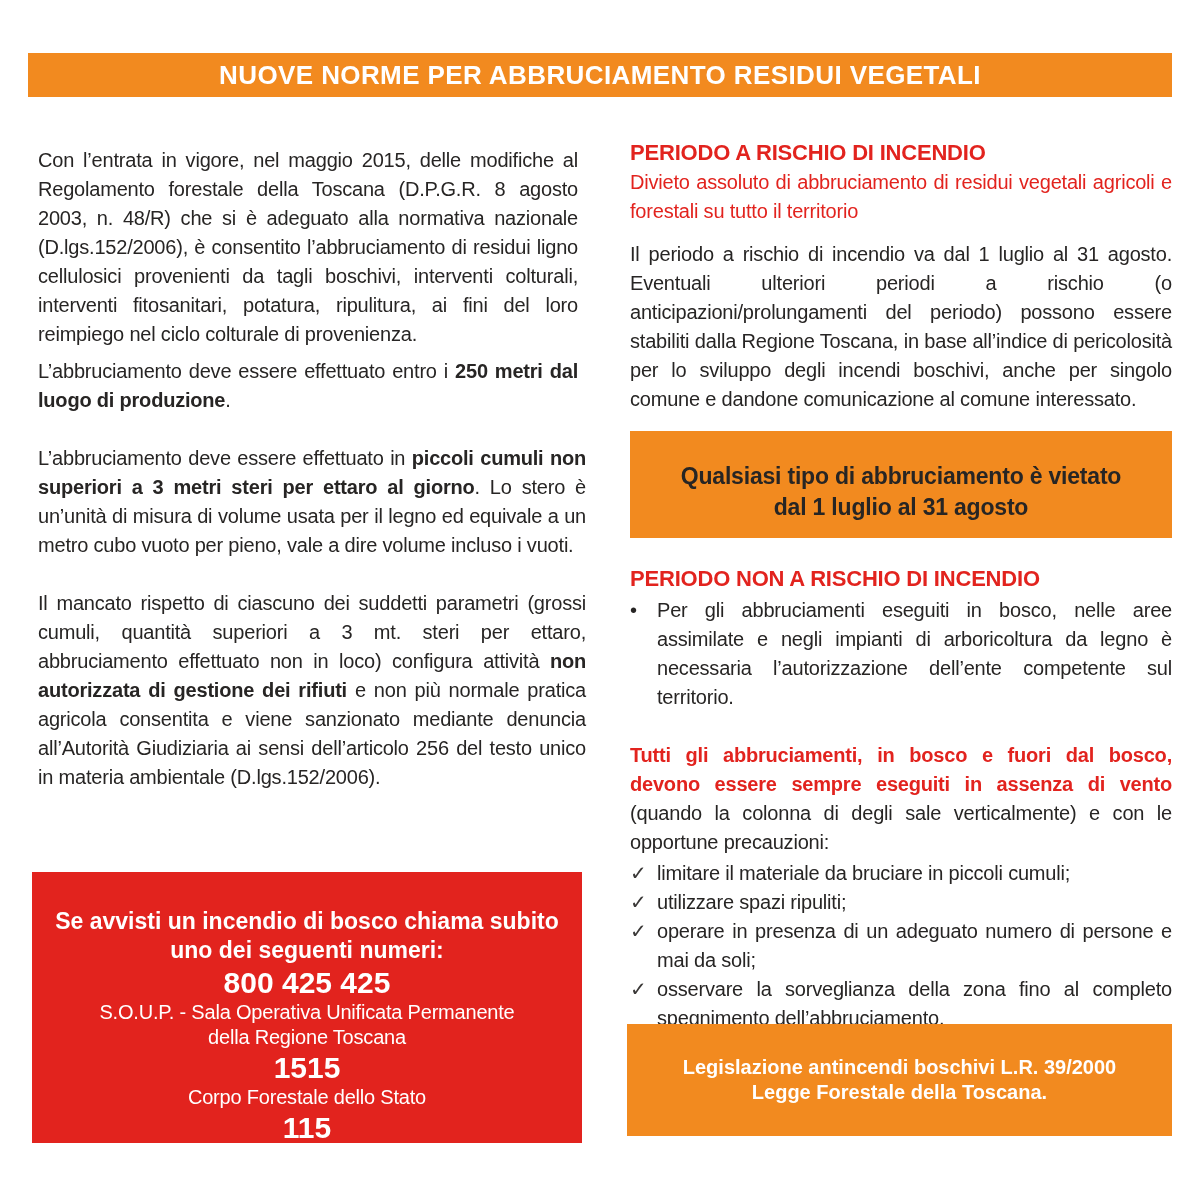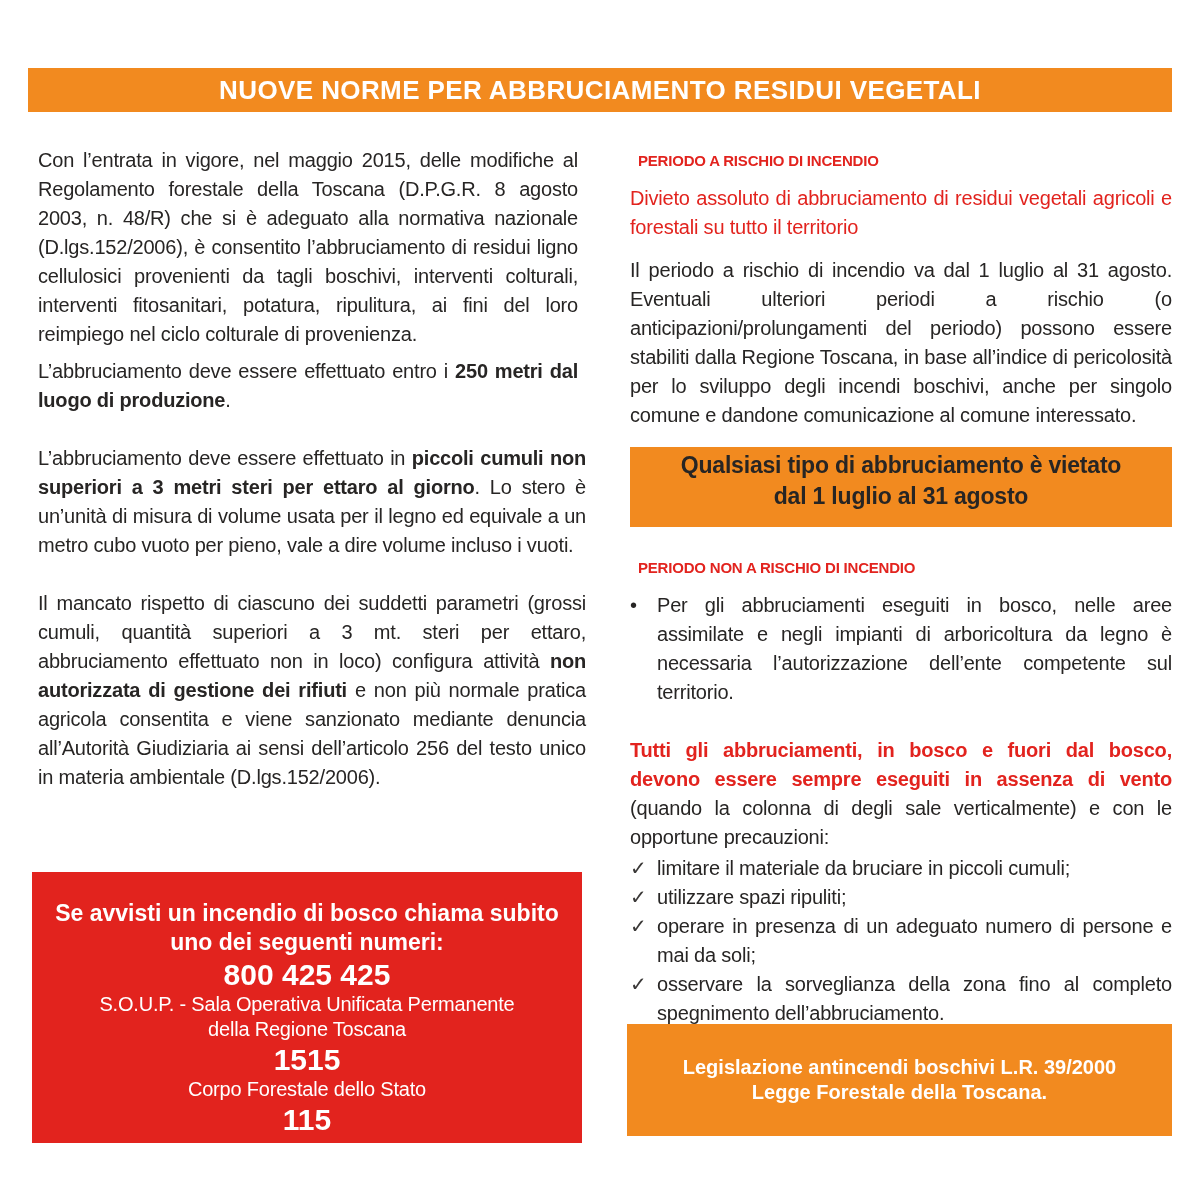--- a/index.html
+++ b/index.html
@@ -2,62 +2,62 @@
 <html><head>
 <meta charset="utf-8">
 <style>
   html, body { margin:0; padding:0; background:#ffffff; }
   .page {
     position:relative; width:1200px; height:1200px; background:#ffffff;
     font-family:"Liberation Sans", "DejaVu Sans", sans-serif;
     color:#272524; overflow:hidden;
   }
   .title-bar {
-    position:absolute; left:28px; top:68px; width:1144px; height:44px;
+    position:absolute; left:28px; top:53px; width:1144px; height:44px;
     background:#F28A1F; display:flex; align-items:center; justify-content:center;
   }
   .title-bar .title-text {
     color:#ffffff; font-weight:bold; font-size:26px; letter-spacing:0.4px; white-space:nowrap;
   }
   .col {
     position:absolute; top:138px; font-size:20px; line-height:29px;
     letter-spacing:-0.2px; text-align:justify;
   }
   .col-left  { left:30px;  width:556px; }
   .col-right { left:630px; width:542px; }
   .m0 { margin:8px; }
   .gap { margin:29px 0 0 8px; }
   b, .bold { font-weight:bold; }
   .red { color:#E2231E; }
   .red-heading {
-    color:#E2231E; font-weight:bold; font-size:15px; line-height:30px;
-    text-align:left; margin:8px;
+    color:#E2231E; font-weight:bold; font-size:22px; line-height:30px;
+    text-align:left; margin:0;
   }
   .red-sub { color:#E2231E; margin:0; }
   .risk-para { margin:14px 0 0 0; }
   .ban-box {
-    background:#F28A1F; margin-top:17px; padding:3px 10px 15px 10px; text-align:center;
+    background:#F28A1F; margin-top:17px; padding:30px 10px 15px 10px; text-align:center;
   }
   .ban-box .ban-line {
     font-weight:bold; font-size:23px; line-height:31px; color:#272524;
     letter-spacing:-0.2px; white-space:nowrap;
   }
   .h2-offset { margin-top:26px; }
   .bullet-item { display:flex; margin-top:2px; }
   .bullet-marker { flex:none; width:27px; text-align:left; }
   .bullet-text { flex:1; text-align:justify; }
   .wind-para { margin:29px 0 0 0; }
   .check-list { margin-top:2px; }
   .check-item { display:flex; }
   .check-marker { flex:none; width:27px; color:#3a3837; }
   .check-text { flex:1; text-align:justify; }
   .emergency-box {
     position:absolute; left:32px; top:872px; width:550px; height:271px;
     background:#E2231E; color:#ffffff; text-align:center;
-    box-sizing:border-box; padding-top:27px;
+    box-sizing:border-box; padding-top:35px;
   }
   .em-title { font-weight:bold; font-size:23px; line-height:29px; white-space:nowrap; }
   .em-number { font-weight:bold; font-size:30px; line-height:35px; }
   .em-label { font-size:20px; line-height:25px; letter-spacing:-0.2px; }
   .legal-box {
     position:absolute; left:627px; top:1024px; width:545px; height:112px;
     background:#F28A1F; color:#ffffff; box-sizing:border-box;
     display:flex; flex-direction:column; align-items:center; justify-content:center;
     text-align:center;
   }

